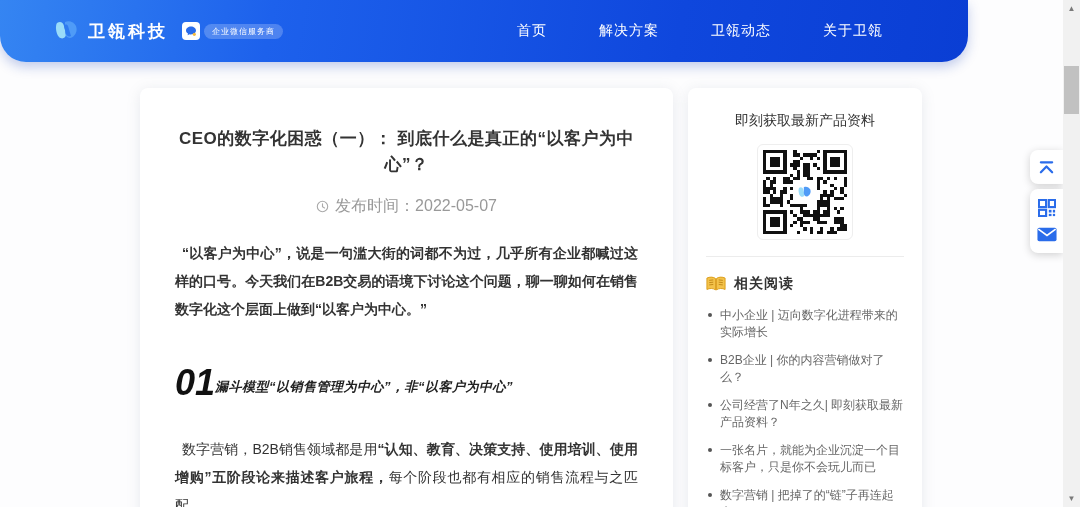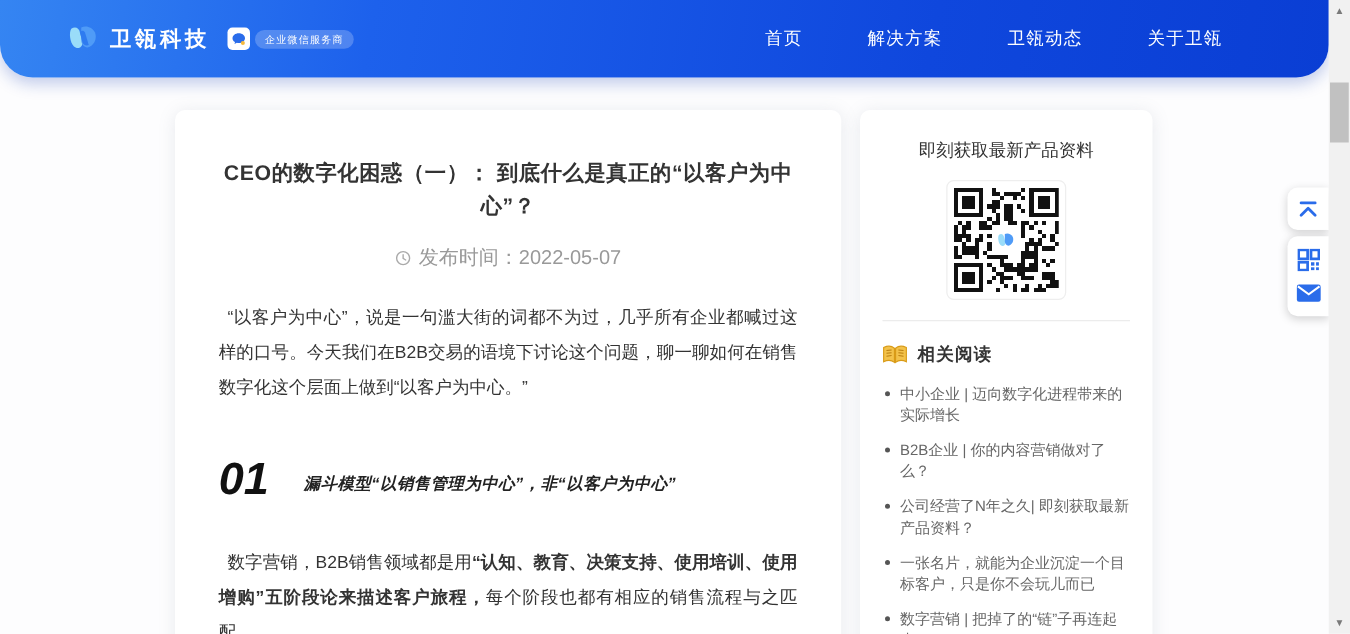--- a/index.html
+++ b/index.html
@@ -1,20 +1,20 @@
 <!DOCTYPE html>
 <html><head>
 <meta charset="utf-8">
 <style>
   * { margin:0; padding:0; box-sizing:border-box; }
   html,body { width:1080px; height:507px; overflow:hidden; background:#fdfdfe;
     font-family:"Liberation Sans","DejaVu Sans",sans-serif; }
 
   
-  .header { position:absolute; left:0; top:0; width:1063px; height:62px;
+  .header { position:absolute; left:0; top:0; width:968px; height:62px;
     background:linear-gradient(100deg,#3585f2 0%,#1d61ec 28%,#0f47dd 70%,#0a3ed4 100%);
     border-radius:0 0 26px 26px; display:flex; align-items:center; justify-content:space-between;
     padding:0 85px 0 55px; box-shadow:0 5px 12px rgba(20,60,180,.25); z-index:5; }
   .brand-wrap { display:flex; align-items:center; gap:14px; }
   .brand { display:flex; align-items:center; gap:9px; }
   .brand-text { color:#fff; font-size:17px; font-weight:700; letter-spacing:3px; }
   .badge { display:flex; align-items:center; gap:4px; }
   .badge-icon { width:18px; height:18px; background:#fff; border-radius:4px;
     display:flex; align-items:center; justify-content:center; }
   .badge-pill { background:rgba(255,255,255,.22); border-radius:9px; padding:2px 8px;
@@ -27,22 +27,22 @@
     box-shadow:0 2px 14px rgba(120,130,150,.16); }
   .article-card { left:140px; top:88px; width:533px; height:480px; padding:30px 35px 0 35px; }
   .side-card { left:688px; top:88px; width:234px; height:480px; padding:24px 18px 0 18px; }
 
   
   .a-title { text-align:center; font-size:17px; font-weight:600; color:#333;
     letter-spacing:.5px; line-height:26px; margin-top:8px; }
   .a-meta { display:flex; align-items:center; justify-content:center; gap:6px;
     margin-top:18px; color:#999; font-size:16px; }
   .a-para { margin-top:22px; font-size:14px; color:#333; line-height:28px;
-    text-indent:.5em; text-align:justify; }
-  .sec-head { margin-top:44px; display:flex; align-items:flex-end; gap:28px; }
+    text-indent:.5em; text-align:justify;font-weight:bold; }
+  .sec-head { margin-top:44px; display:flex; align-items:flex-end; gap:0; }
   .sec-num { font-size:36px; font-weight:900; font-style:italic; color:#111; line-height:32px; }
   .sec-title { font-size:13px; font-weight:700; font-style:italic; color:#222;
     padding-bottom:3px; letter-spacing:.5px; }
   .a-para2 { margin-top:36px; font-size:14px; color:#333; line-height:28px;
     text-indent:.5em; text-align:justify; }
   .a-para2 b { font-weight:700; }
 
   
   .qr-title { text-align:center; font-size:14px; color:#333; font-weight:500; }
   .qr-wrap { display:flex; justify-content:center; margin-top:14px; }

